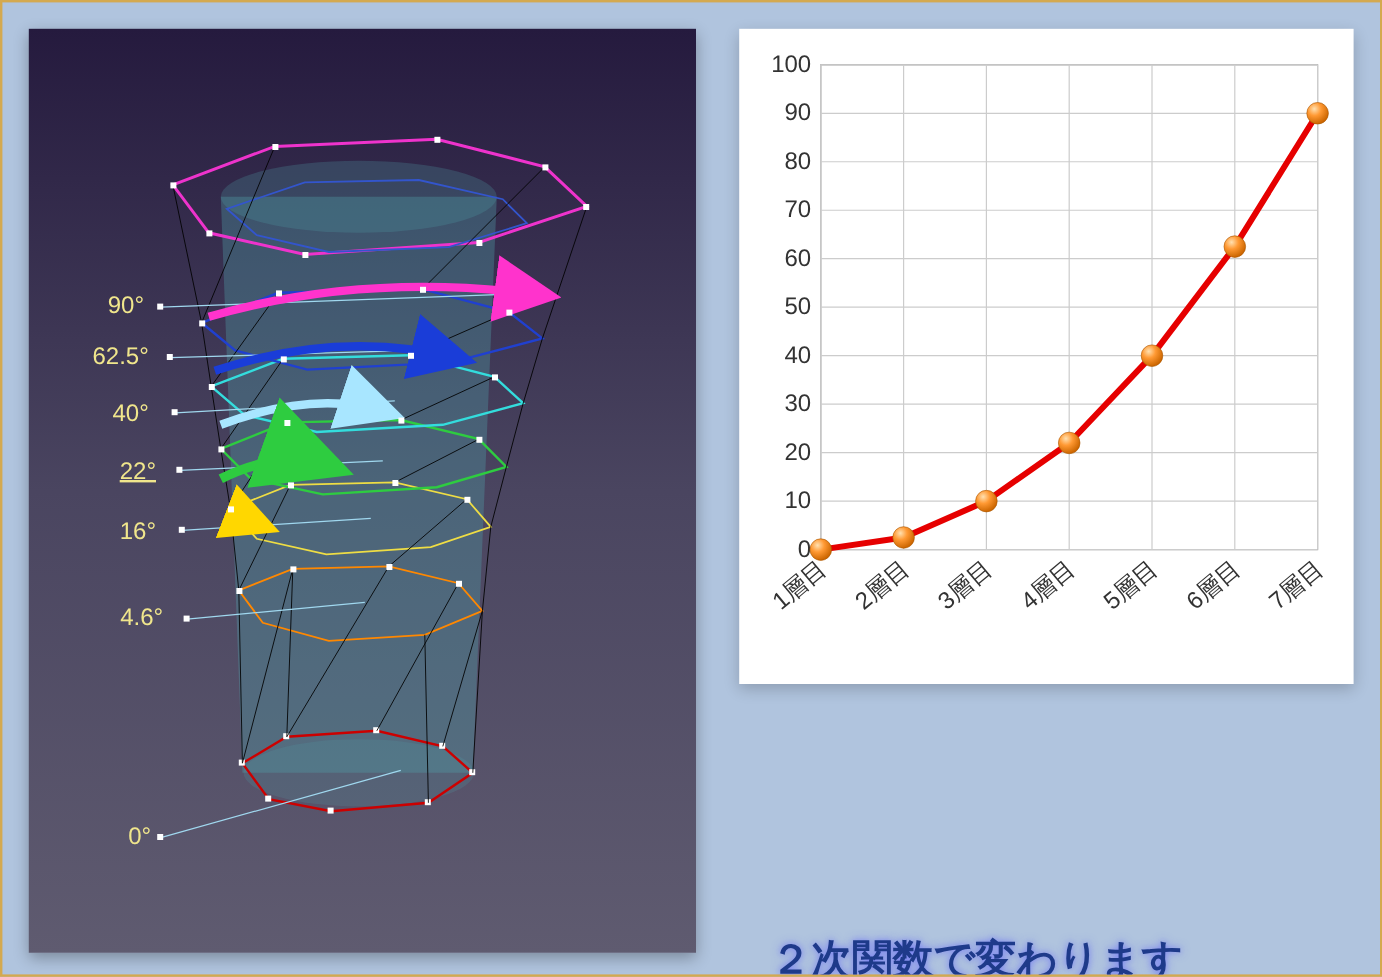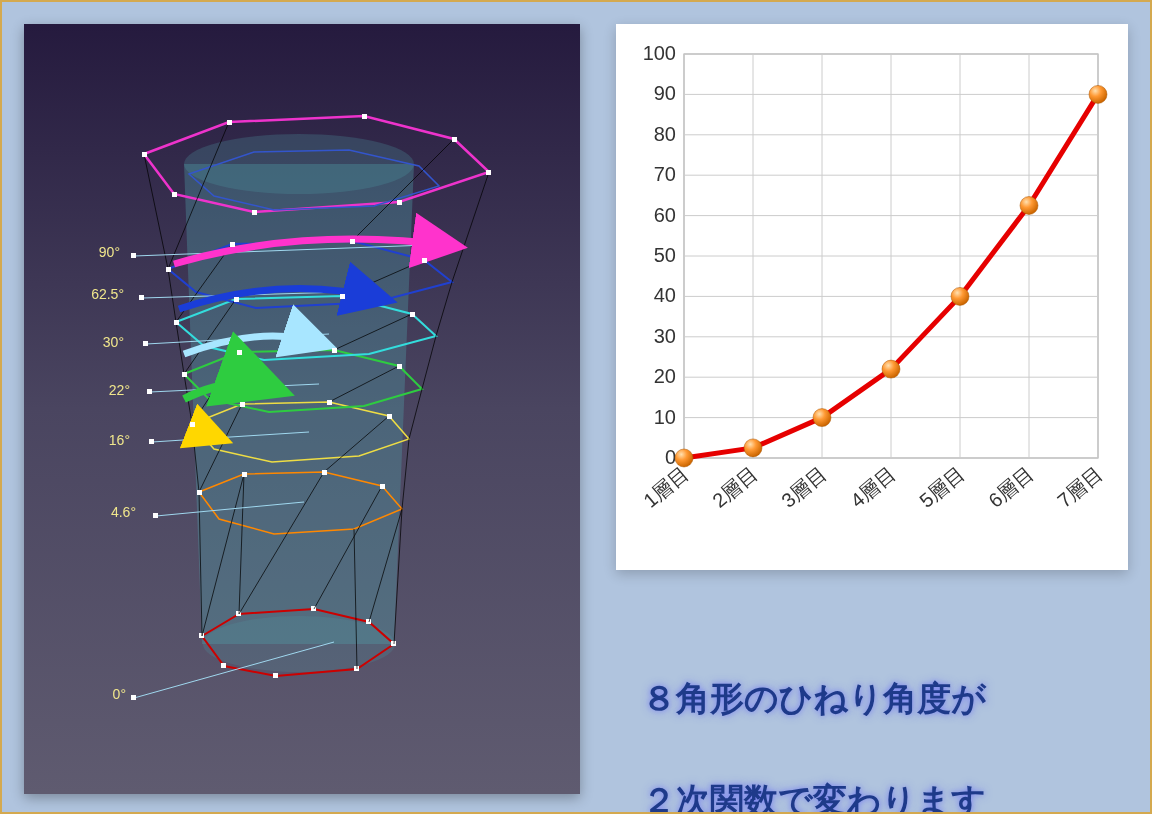--- a/index.html
+++ b/index.html
@@ -38,21 +38,21 @@
     font-size: 34px;
     font-weight: bold;
     color: #1e3a8a;
     text-shadow: 0 0 8px rgba(80,80,255,0.5), 0 0 4px rgba(100,100,255,0.3);
     line-height: 1.5;
     white-space: pre-line;
   }
   .angle-label {
     position: absolute;
     color: #f0e68c;
-    font-size: 14px;
+    font-size: 20px;
     font-family: sans-serif;
     text-align: right;
   }
   .vertex-marker {
     fill: #ffffff;
     stroke: none;
   }
 </style>
 </head>
 <body>
@@ -194,22 +194,22 @@
       <rect class="vertex-marker" x="218" y="448" width="5" height="5"></rect>
       <rect class="vertex-marker" x="298" y="446" width="5" height="5"></rect>
       <rect class="vertex-marker" x="173" y="466" width="5" height="5"></rect>
       <rect class="vertex-marker" x="356" y="460" width="5" height="5"></rect>
     </g>
   </svg>
 
   
   <div class="angle-label" style="left:48px; top:220px; width:48px;">90°</div>
   <div class="angle-label" style="left:40px; top:262px; width:60px;text-align:right;">62.5°</div>
-  <div class="angle-label" style="left:52px; top:310px; width:48px;">30°</div>
-  <div class="angle-label" style="left:58px; top:358px; width:48px;">22°</div>
+  <div class="angle-label" style="left:52px; top:310px; width:48px;">40°</div>
+  <div class="angle-label" style="left:58px; top:358px; width:48px;text-decoration:underline;">22°</div>
   <div class="angle-label" style="left:58px; top:408px; width:48px;">16°</div>
   <div class="angle-label" style="left:60px; top:480px; width:52px;">4.6°</div>
   <div class="angle-label" style="left:70px; top:662px; width:32px;">0°</div>
 </div>
 
 <div class="chart-panel">
   <svg id="chart-svg" width="512" height="546" viewBox="0 0 512 546">
       <rect x="68" y="30" width="414" height="404" fill="#ffffff" stroke="#999" stroke-width="1"></rect>
       <line x1="68" y1="434" x2="482" y2="434" stroke="#cccccc" stroke-width="1"></line>
       <text x="60" y="440" text-anchor="end" font-size="20" font-family="sans-serif" fill="#333">0</text>
@@ -259,15 +259,15 @@
       <circle cx="137" cy="423.9" r="9" fill="url(#mgrad)" stroke="#aa5500" stroke-width="0.5"></circle>
       <circle cx="206" cy="393.6" r="9" fill="url(#mgrad)" stroke="#aa5500" stroke-width="0.5"></circle>
       <circle cx="275" cy="345.12" r="9" fill="url(#mgrad)" stroke="#aa5500" stroke-width="0.5"></circle>
       <circle cx="344" cy="272.4" r="9" fill="url(#mgrad)" stroke="#aa5500" stroke-width="0.5"></circle>
       <circle cx="413" cy="181.5" r="9" fill="url(#mgrad)" stroke="#aa5500" stroke-width="0.5"></circle>
       <circle cx="482" cy="70.39999999999998" r="9" fill="url(#mgrad)" stroke="#aa5500" stroke-width="0.5"></circle>
     </svg>
 </div>
 
 <div class="caption">
-  <span>８角形のひねり角度が</span><br>
+  <br>
   <span>２次関数で変わります</span>
 </div>
 
 </body></html>

